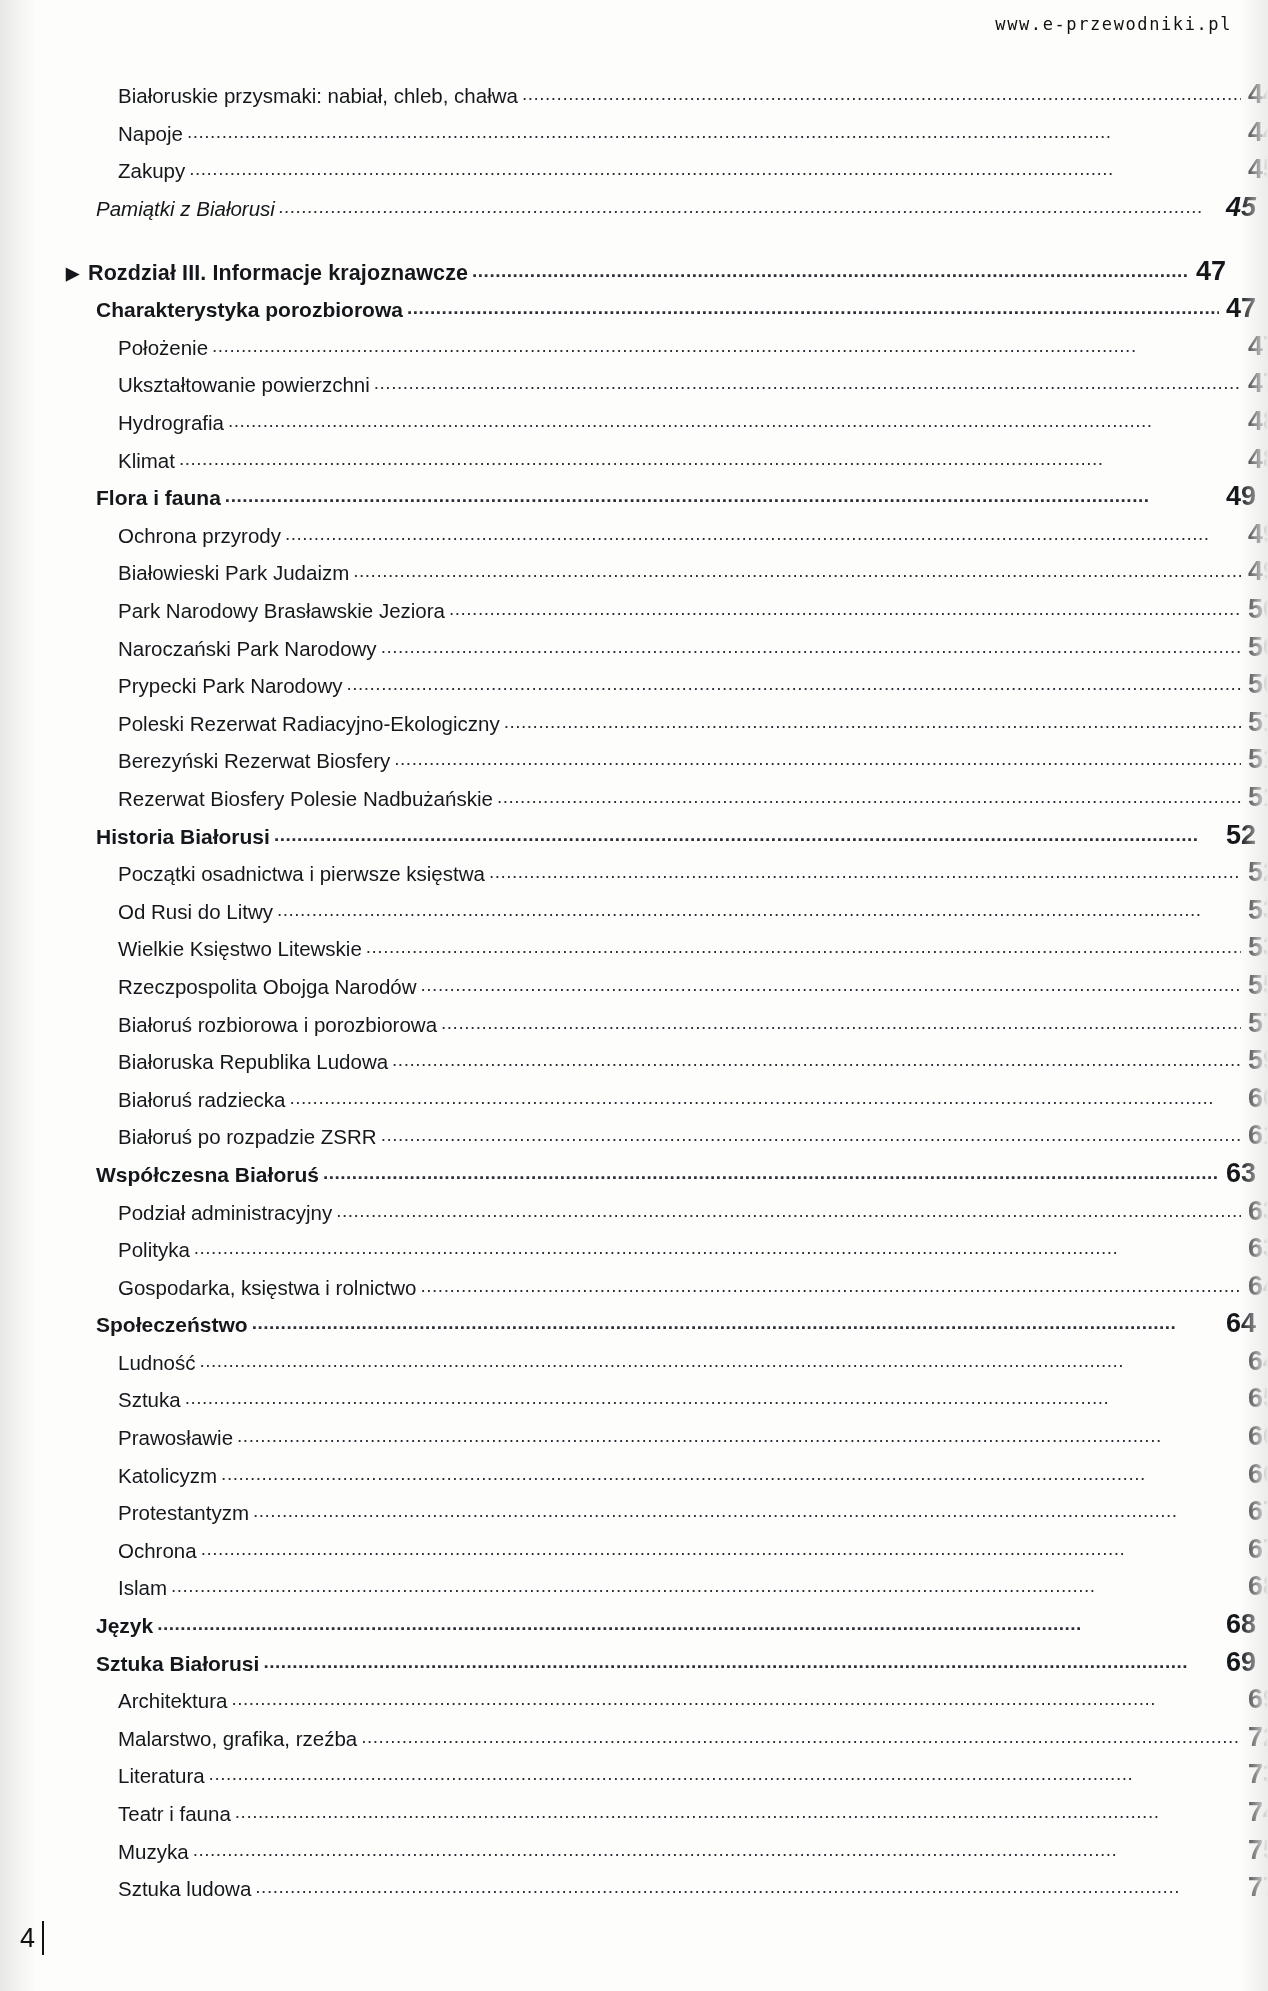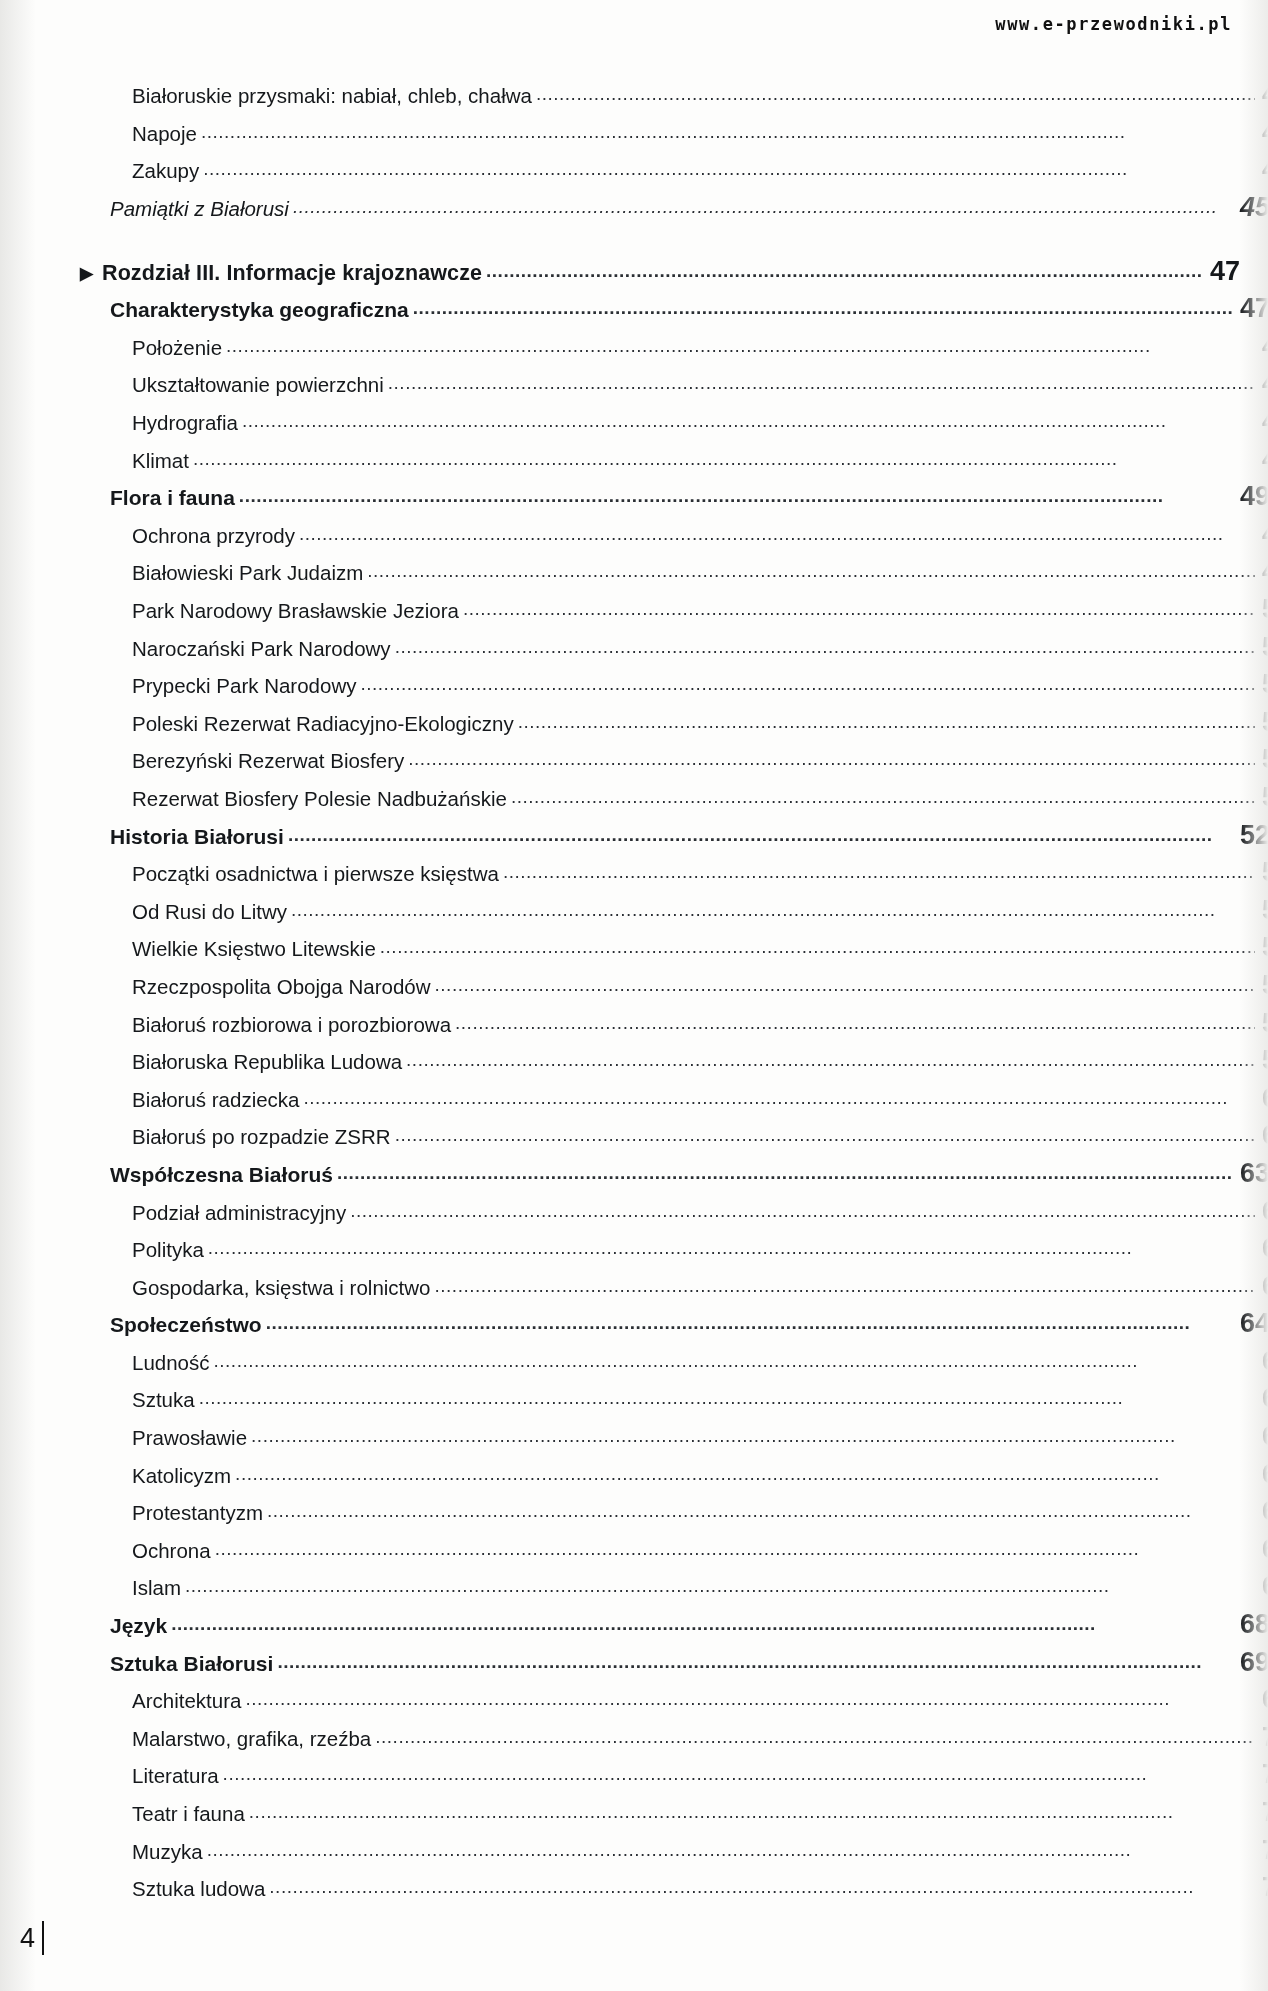--- a/index.html
+++ b/index.html
@@ -36,29 +36,29 @@
     width: 28px;
     background: linear-gradient(to left, #ececea 0%, rgba(255,255,255,0) 100%);
     pointer-events: none;
   }
 
   .header {
     position: absolute;
     top: 14px;
     right: 36px;
     font-family: "DejaVu Sans Mono", monospace;
-    font-weight: bold;
+    font-weight: normal;
     font-size: 17px;
     letter-spacing: 1.6px;
     color: #111;
   }
 
   .toc {
     position: absolute;
-    left: 80px;
+    left: 66px;
     top: 76px;
     width: 1160px;
   }
 
   .row {
     display: flex;
     align-items: baseline;
     width: 100%;
     font-size: 20.5px;
     line-height: 1.0;
@@ -158,21 +158,21 @@
         <span class="pageno">45</span>
       </div>
       <div class="gap"></div>
       <div class="row lvl-chapter">
         <span class="chapter-marker">▶</span>
         <span class="label">Rozdział III. Informacje krajoznawcze</span>
         <span class="dots">................................................................................................................................................................</span>
         <span class="pageno">47</span>
       </div>
       <div class="row lvl-section">
-        <span class="label">Charakterystyka geograficzna</span>
+        <span class="label">Charakterystyka porozbiorowa</span>
         <span class="dots">................................................................................................................................................................</span>
         <span class="pageno">47</span>
       </div>
       <div class="row lvl-sub">
         <span class="label">Położenie</span>
         <span class="dots">................................................................................................................................................................</span>
         <span class="pageno">47</span>
       </div>
       <div class="row lvl-sub">
         <span class="label">Ukształtowanie powierzchni</span>

